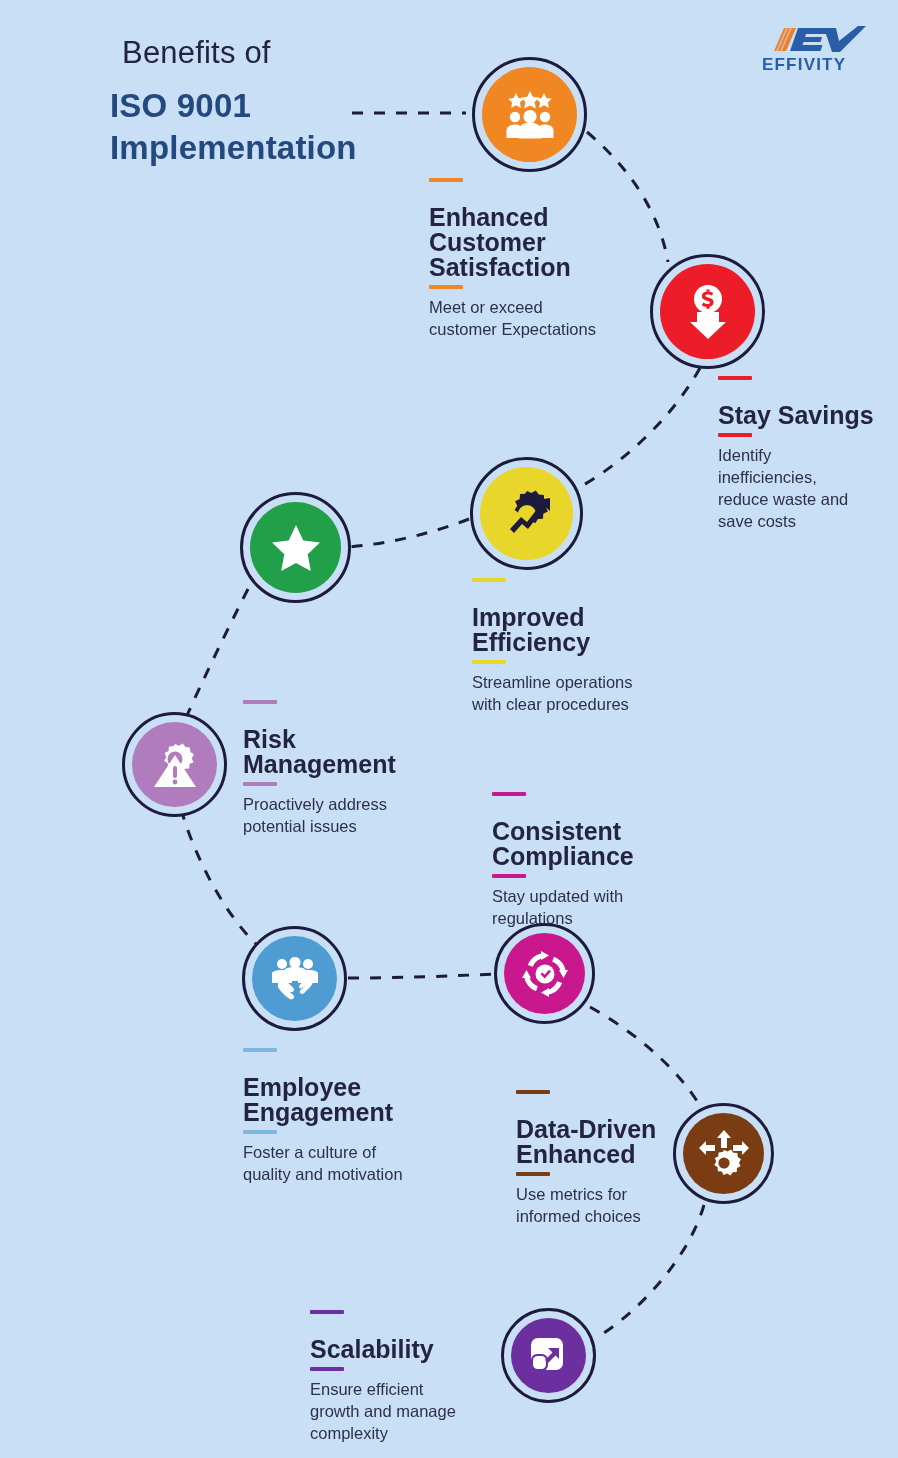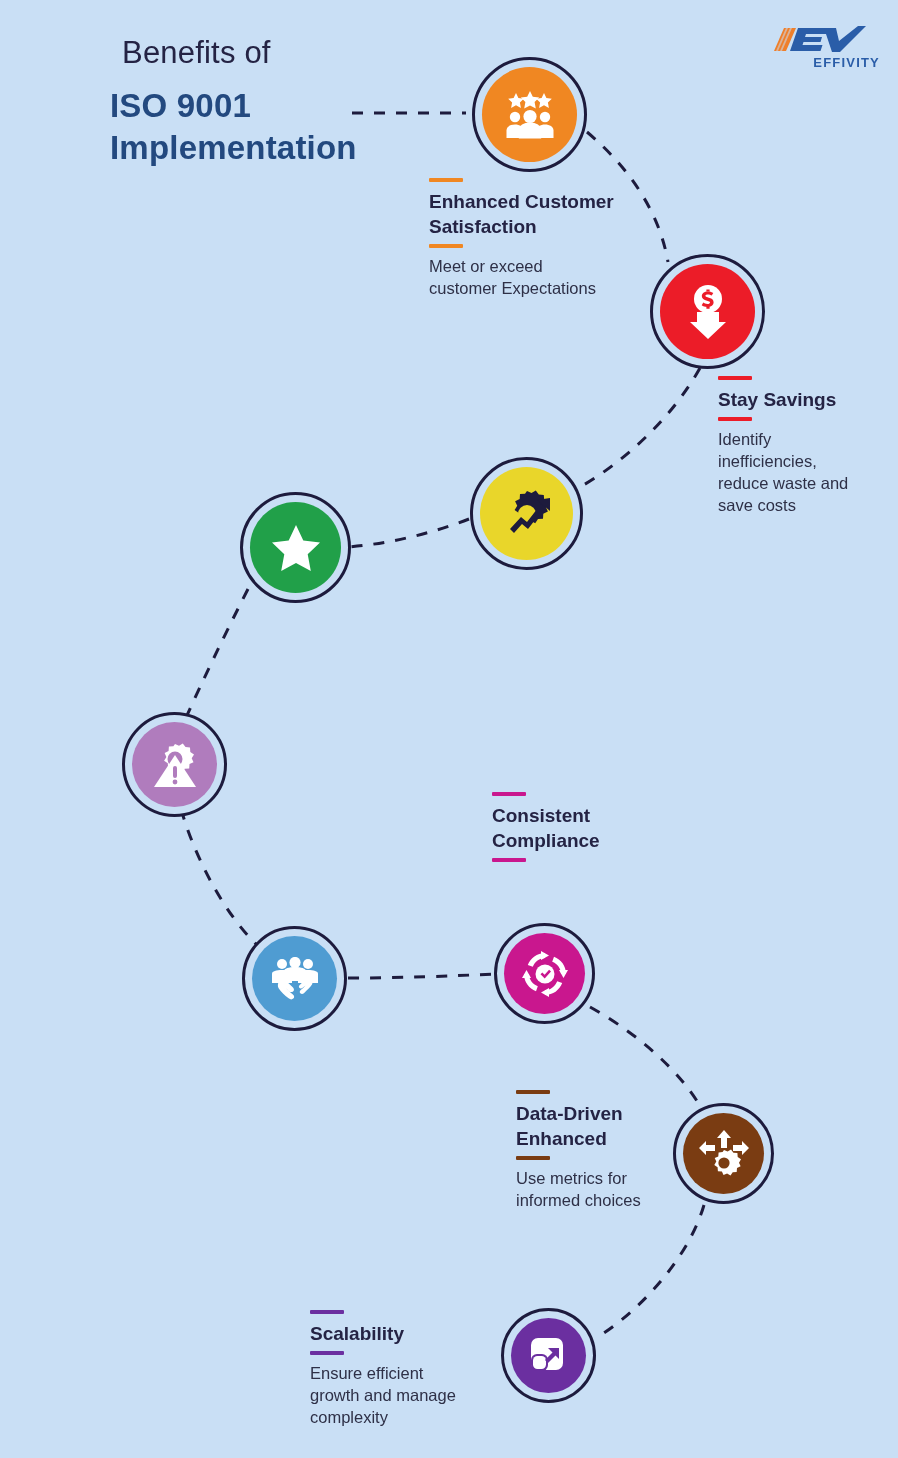--- a/index.html
+++ b/index.html
@@ -22,42 +22,42 @@
   .title-line2{
     position:absolute;left:110px;top:85px;
     font-size:33px;font-weight:700;color:#23497f;
     letter-spacing:.2px;line-height:42px;
     white-space:pre-line;
   }
 
   
   #logo{position:absolute;right:18px;top:24px;width:118px;height:56px;}
   #logo .logo-text{
-    position:absolute;left:0;top:31px;width:118px;text-align:right;
-    font-size:13px;font-weight:700;color:#2a5da8;letter-spacing:1.2px;
+    position:absolute;left:0;top:31px;width:118px;text-align:left;
+    font-size:17px;font-weight:700;color:#2a5da8;letter-spacing:1.2px;
   }
 
   
   #links{position:absolute;left:0;top:0;width:898px;height:1458px;pointer-events:none;}
 
   
   .node{position:absolute;border-radius:50%;
         box-sizing:border-box;
         border:3px solid #1d1b3d;
         display:flex;align-items:center;justify-content:center;
         background:#c9dff5;}
   .node .disc{border-radius:50%;display:flex;align-items:center;justify-content:center;}
   .node svg{display:block;}
 
   
   .block{position:absolute;}
   .rule{width:34px;height:4px;border-radius:1px;}
   .block h3{
-    margin:7px 0 5px 0;
-    font-size:19px;font-weight:700;color:#242344;
+    margin:23px 0 5px 0;
+    font-size:25px;font-weight:700;color:#242344;
     line-height:25px;white-space:pre-line;
   }
   .block p{
     margin:7px 0 0 0;
     font-size:16.5px;font-weight:400;color:#2e3047;
     line-height:22px;white-space:pre-line;
   }
 </style>
 </head>
 <body>
@@ -170,38 +170,56 @@
   <div class="node" style="left:470px;top:457px;width:113px;height:113px;padding:7px;">
     <div class="disc" style="width:100%;height:100%;background:#e9d62a;">
       <svg width="52" height="52" viewBox="0 0 52 52">
         <path fill="#1d1b3d" d="M26 3 l4.5 2.1 4.3 -2.6 3 4.1 5 .3 .4 5 4.2 2.8 -2.6 4.3 2.1 4.6 -4.6 2.1 -.3 5 -5 .4 -2.8 4.2 -4.3 -2.6 -4.6 2.1 -2.1 -4.6 -5 -.3 -.4 -5 -4.2 -2.8 2.6 -4.3 -2.1 -4.6 4.6 -2.1 .3 -5 5 -.4 z" transform="translate(0,0)"></path>
         <circle cx="26" cy="26" r="9" fill="#e9d62a"></circle>
         <path fill="#1d1b3d" d="M9 41 L20 29 L26 34 L40 16 L44 19 L27 41 L21 36 L13 45 Z"></path>
         <polygon fill="#1d1b3d" points="49,10 49,23 36,12"></polygon>
       </svg>
     </div>
   </div>
+  <div class="block" style="left:472px;top:578px;width:220px;">
+    <div class="rule" style="background:#e9d62a;"></div>
+    <h3>Improved
+Efficiency</h3>
+    <div class="rule" style="background:#e9d62a;"></div>
+    <p>Streamline operations
+with clear procedures</p>
+  </div>
 
   <div class="node" style="left:122px;top:712px;width:105px;height:105px;padding:7px;">
     <div class="disc" style="width:100%;height:100%;background:#b07cbd;">
       <svg width="48" height="46" viewBox="0 0 48 46">
         <path fill="#ffffff" d="M24 2 l4 1.8 3.8 -2.3 2.7 3.6 4.5 .3 .3 4.5 3.7 2.5 -2.3 3.8 1.8 4 -4 1.8 -.3 4.5 -4.5 .3 -2.5 3.7 -3.8 -2.3 -4 1.8 -1.8 -4 -4.5 -.3 -.3 -4.5 -3.7 -2.5 2.3 -3.8 -1.8 -4 4 -1.8 .3 -4.5 4.5 -.3 z"></path>
         <circle cx="24" cy="17" r="7.5" fill="#b07cbd"></circle>
         <path fill="#ffffff" d="M24 13 L45 45 L3 45 Z"></path>
         <rect x="22" y="24" width="4" height="12" rx="2" fill="#b07cbd"></rect>
         <circle cx="24" cy="40" r="2.4" fill="#b07cbd"></circle>
       </svg>
     </div>
   </div>
+  <div class="block" style="left:243px;top:700px;width:200px;">
+    <div class="rule" style="background:#b07cbd;"></div>
+    <h3>Risk
+Management</h3>
+    <div class="rule" style="background:#b07cbd;"></div>
+    <p>Proactively address
+potential issues</p>
+  </div>
 
   <div class="block" style="left:492px;top:792px;width:200px;">
     <div class="rule" style="background:#c9178e;"></div>
     <h3>Consistent
 Compliance</h3>
     <div class="rule" style="background:#c9178e;"></div>
+    <p>Stay updated with
+regulations</p>
   </div>
   <div class="node" style="left:494px;top:923px;width:101px;height:101px;padding:7px;">
     <div class="disc" style="width:100%;height:100%;background:#c9178e;">
       <svg width="48" height="48" viewBox="0 0 48 48">
         <g fill="#ffffff">
           <path d="M24 3 C16 3 9.5 8 6.8 15 l5 1.8 C13.8 11.6 18.5 8 24 8 Z"></path>
           <polygon points="20,1 28,5.5 20,10"></polygon>
           <path d="M45 24 C45 16 40 9.5 33 6.8 l-1.8 5 C36.4 13.8 40 18.5 40 24 Z"></path>
           <polygon points="47,20 42.5,28 38,20"></polygon>
           <path d="M24 45 C32 45 38.5 40 41.2 33 l-5 -1.8 C34.2 36.4 29.5 40 24 40 Z"></path>
@@ -224,20 +242,28 @@
           <circle cx="39" cy="7" r="5"></circle>
           <path d="M3 26 L3 16.5 C3 14.3 7.3 13 13 13 C18.7 13 23 14.3 23 16.5 L23 26 Z"></path>
           <path d="M29 26 L29 16.5 C29 14.3 33.3 13 39 13 C44.7 13 49 14.3 49 16.5 L49 26 Z"></path>
           <path d="M15 24 L15 14 C15 11.6 20 10 26 10 C32 10 37 11.6 37 14 L37 24 Z"></path>
           <path d="M11 23 C13.5 22 16 23 18.5 25.3 L24 30.5 C25.5 32 25.2 34 23.7 34.8 C22.4 35.5 21 35 19.8 33.9 L17 31.3 C18.8 33.2 21.2 35.3 23.6 37.2 C25.4 38.6 25.6 40.4 24.3 41.6 C23 42.8 21.2 42.6 19.6 41.3 C15.5 38 12 34.5 9.8 31.4 C8.4 29.5 8.6 25.5 11 23 Z"></path>
           <path d="M41 23 C38.5 22 36 23 33.5 25.3 L30.5 28.2 C29.5 29.2 29.8 30.7 31 31.3 C32 31.8 33.1 31.4 34 30.6 L36.5 28.4 C35 30 33.4 31.6 31.7 33.1 C30.4 34.3 30.5 35.8 31.6 36.6 C32.7 37.4 34 37.1 35.2 36 C38.6 32.9 41.3 30 43 27.6 C44 26.1 43 24 41 23 Z"></path>
         </g>
       </svg>
     </div>
   </div>
+  <div class="block" style="left:243px;top:1048px;width:220px;">
+    <div class="rule" style="background:#7fb6de;"></div>
+    <h3>Employee
+Engagement</h3>
+    <div class="rule" style="background:#7fb6de;"></div>
+    <p>Foster a culture of
+quality and motivation</p>
+  </div>
 
   <div class="block" style="left:516px;top:1090px;width:185px;">
     <div class="rule" style="background:#7a3c12;"></div>
     <h3>Data-Driven
 Enhanced</h3>
     <div class="rule" style="background:#7a3c12;"></div>
     <p>Use metrics for
 informed choices</p>
   </div>
   <div class="node" style="left:673px;top:1103px;width:101px;height:101px;padding:7px;">

